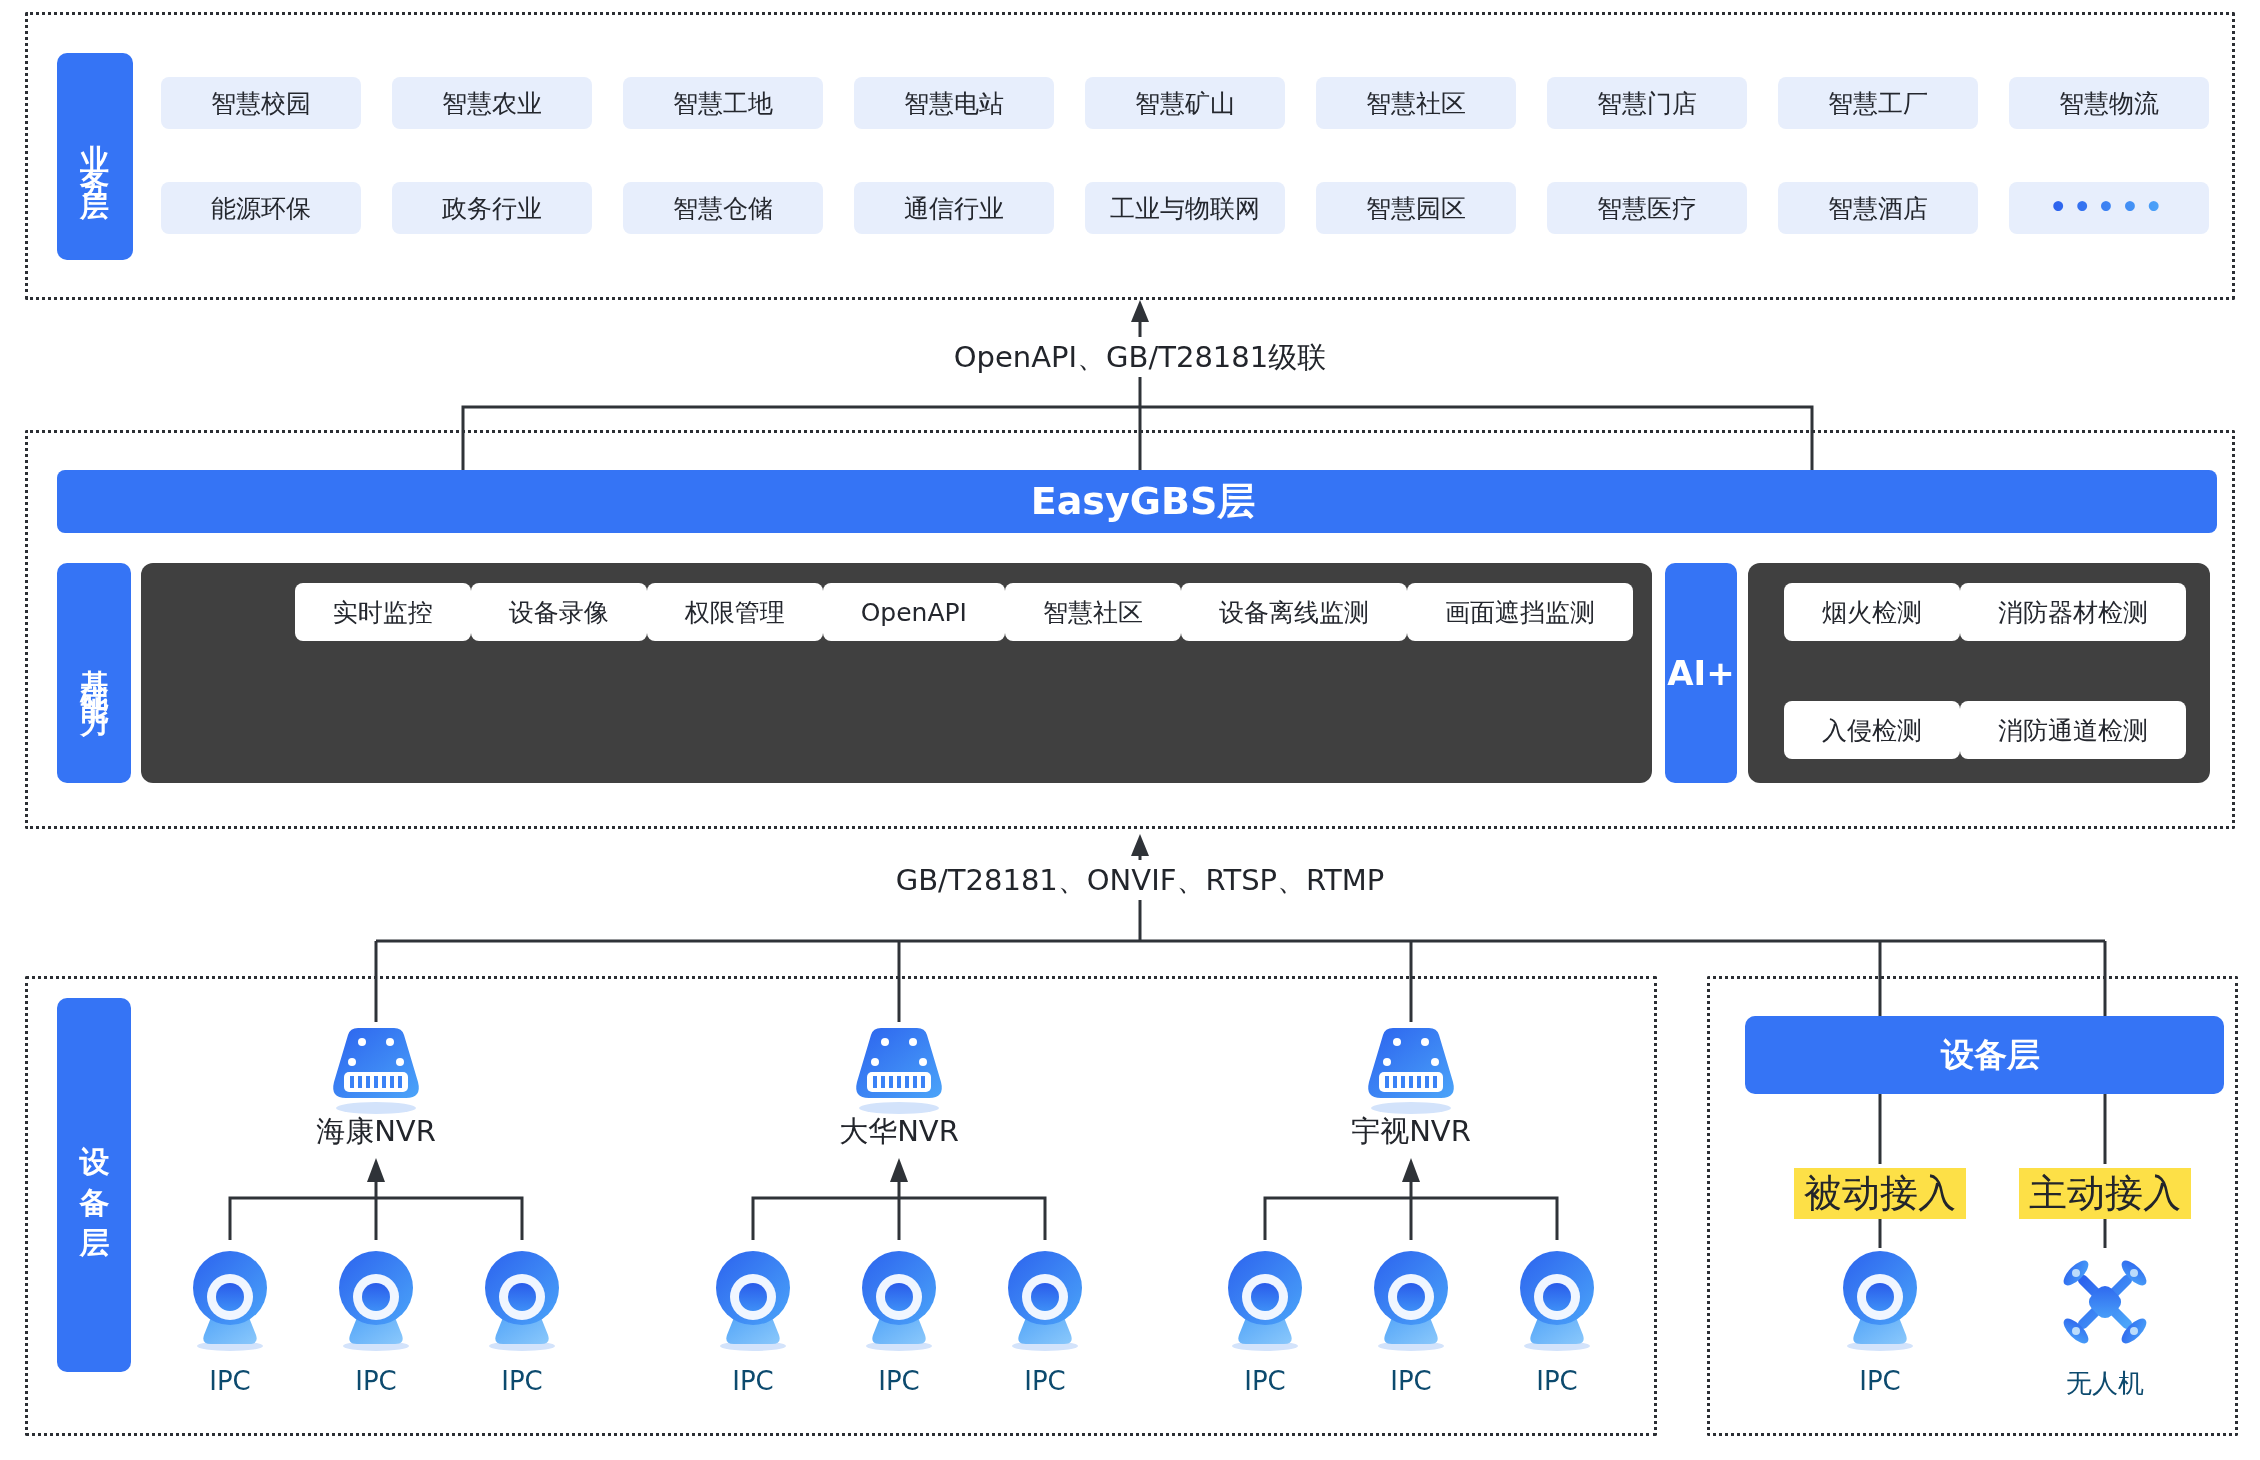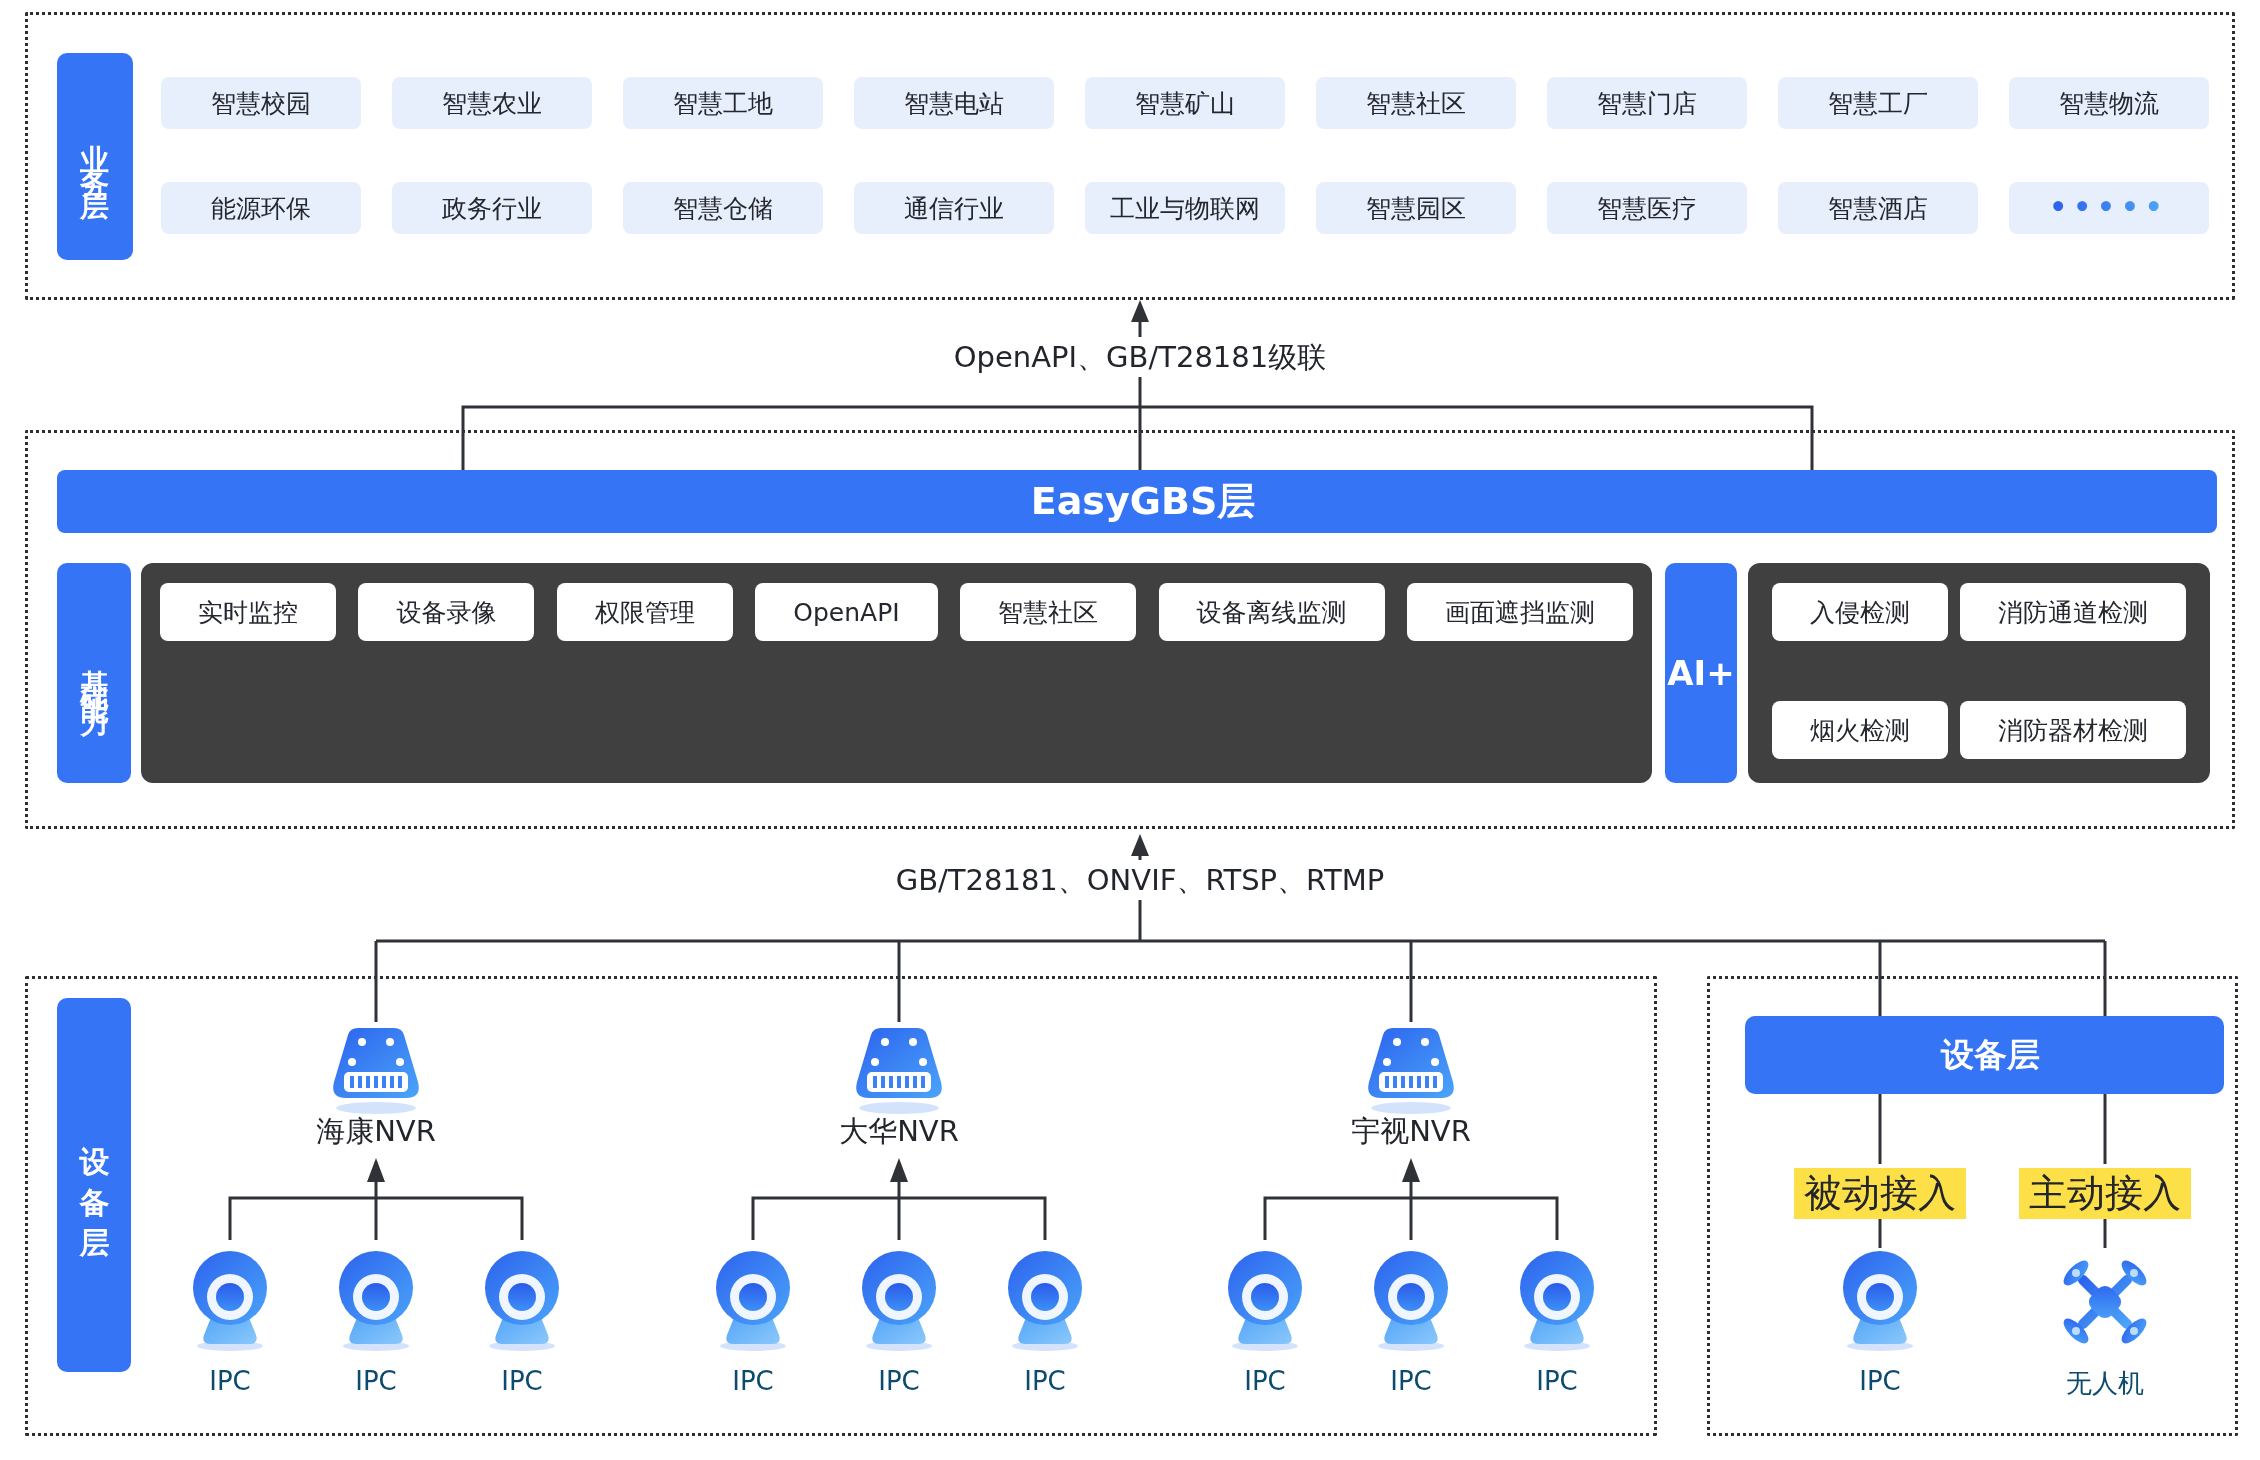--- a/index.html
+++ b/index.html
@@ -2,21 +2,21 @@
 <html><head>
 <meta charset="utf-8">
 <style>
   html,body{margin:0;padding:0;background:#ffffff;}
   .canvas{
     position:relative;width:2260px;height:1460px;background:#ffffff;
     font-family:"DejaVu Sans","Liberation Sans",sans-serif;overflow:hidden;
   }
   .dotted-box{position:absolute;border:3px dotted #2b2e33;border-radius:2px;background:transparent;z-index:0;}
   .lines{position:absolute;left:0;top:0;width:2260px;height:1460px;z-index:1;pointer-events:none;}
-  .z2{position:absolute;z-index:2;}
+  .z2{position:absolute;z-index:2;align-items:flex-end;}
   .z3{position:absolute;z-index:3;}
 
   .vlabel{
     background:#3574F5;border-radius:10px;color:#fff;
     display:flex;align-items:center;justify-content:center;
     writing-mode:vertical-lr;text-orientation:upright;
     font-weight:600;z-index:2;position:absolute;
   }
   .main-bar{
     background:#3574F5;border-radius:8px;color:#fff;font-weight:bold;
@@ -157,26 +157,26 @@
       <div class="chip cap-chip">智慧社区</div>
       <div class="chip cap-chip">设备离线监测</div>
       <div class="chip cap-chip">画面遮挡监测</div>
     </div>
   </div>
 
   <div class="vlabel" style="left:1665px;top:563px;width:72px;height:220px;font-size:34px;writing-mode:horizontal-tb;letter-spacing:0;">AI+</div>
 
   <div class="panel z2" style="left:1748px;top:563px;width:462px;height:220px;padding:20px 24px 24px 24px;">
     <div class="prow">
+      <div class="chip cap-chip">烟火检测</div>
+      <div class="chip cap-chip">消防器材检测</div>
+    </div>
+    <div class="prow">
       <div class="chip cap-chip">入侵检测</div>
       <div class="chip cap-chip">消防通道检测</div>
-    </div>
-    <div class="prow">
-      <div class="chip cap-chip">烟火检测</div>
-      <div class="chip cap-chip">消防器材检测</div>
     </div>
   </div>
 
   <div class="conn-label z3" style="left:1140px;top:848px;margin-top:12px;">GB/T28181、ONVIF、RTSP、RTMP</div>
 
   <div class="dotted-box" style="left:25px;top:976px;width:1626px;height:454px;"></div>
 
   <div class="vlabel" style="left:57px;top:998px;width:74px;height:374px;font-size:30px;letter-spacing:42px;">设备层</div>
 
   <div class="icon" style="left:324px;top:1024px;">

